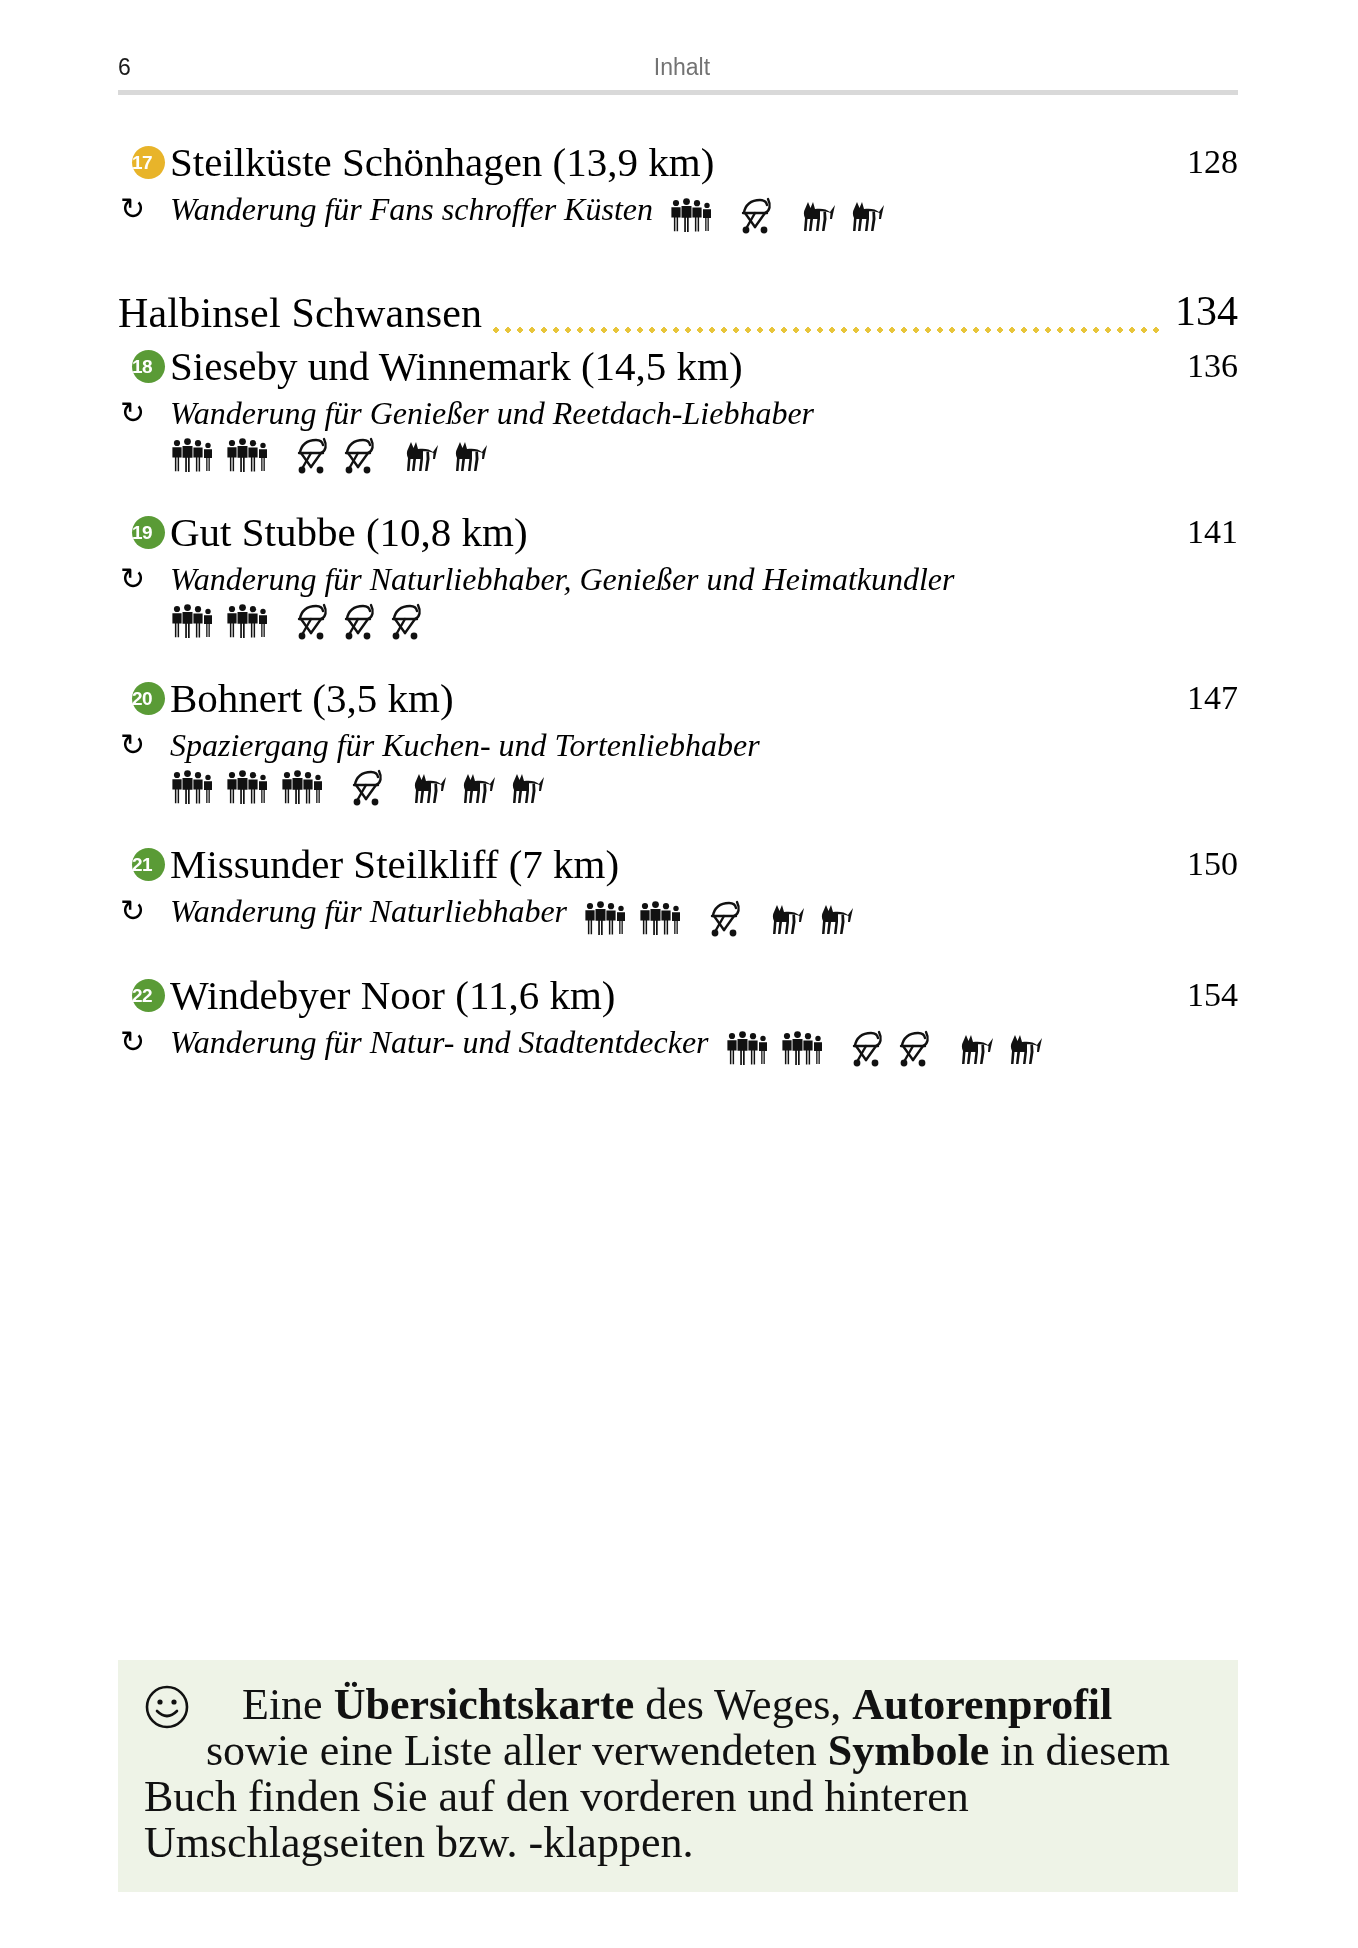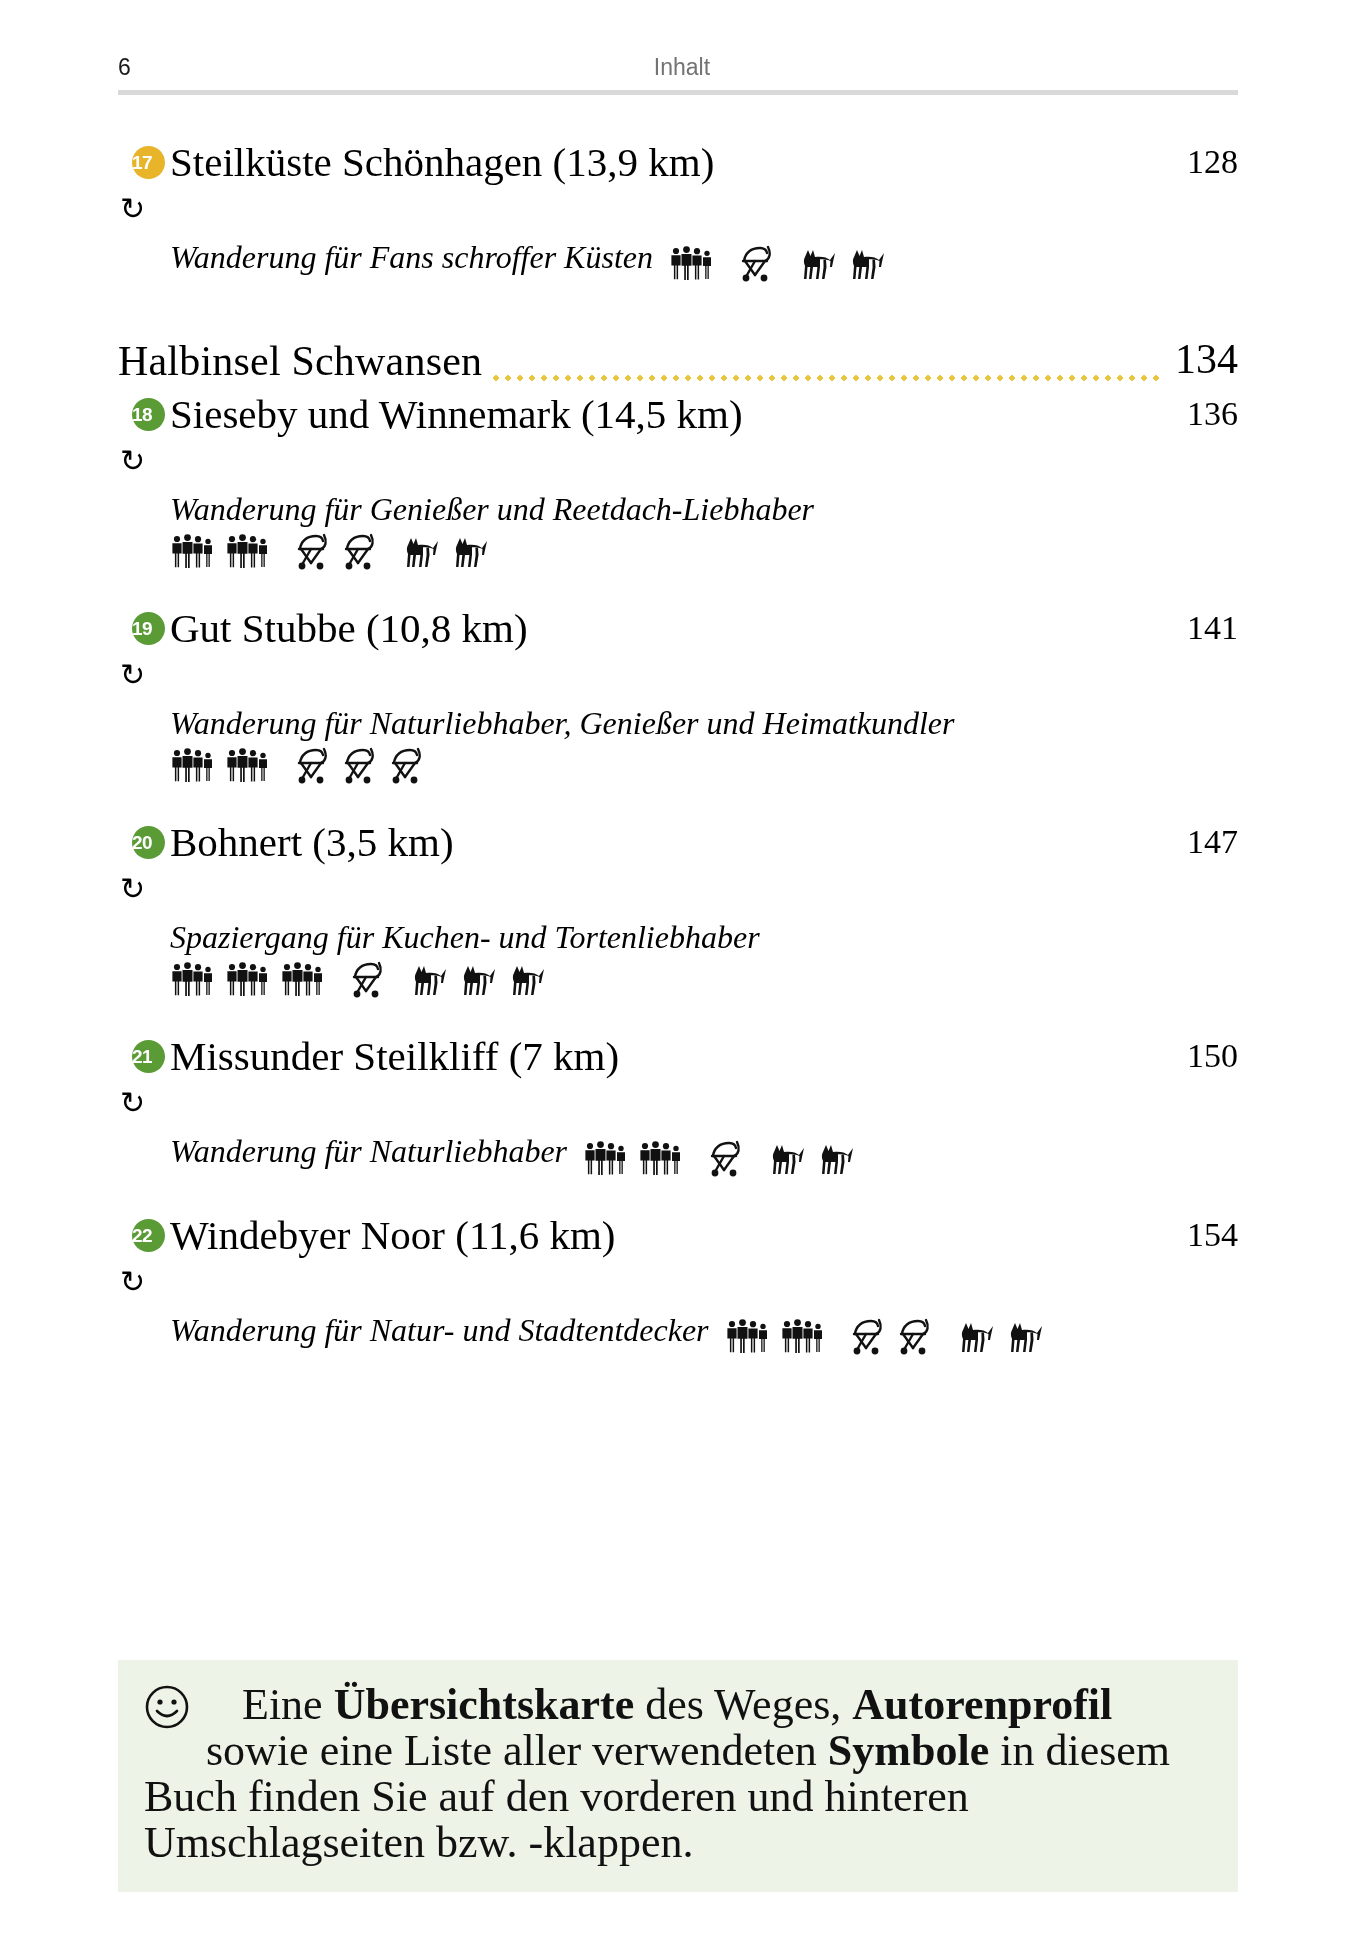--- a/index.html
+++ b/index.html
@@ -171,21 +171,20 @@
     font-family: "DejaVu Sans", sans-serif;
   }
   .sub-text {
     margin-left: 52px;
     font-size: 32px;
     line-height: 42px;
     font-style: italic;
     display: inline-block;
     vertical-align: baseline;
     white-space: nowrap;
-    margin-top: 48px;
   }
   .sub-wrap {
     margin-left: 52px;
     white-space: nowrap;
   }
   .sub-wrap .sub-text { margin-left: 0; }
 
   .icons-line {
     margin-left: 52px;
     margin-top: 2px;

